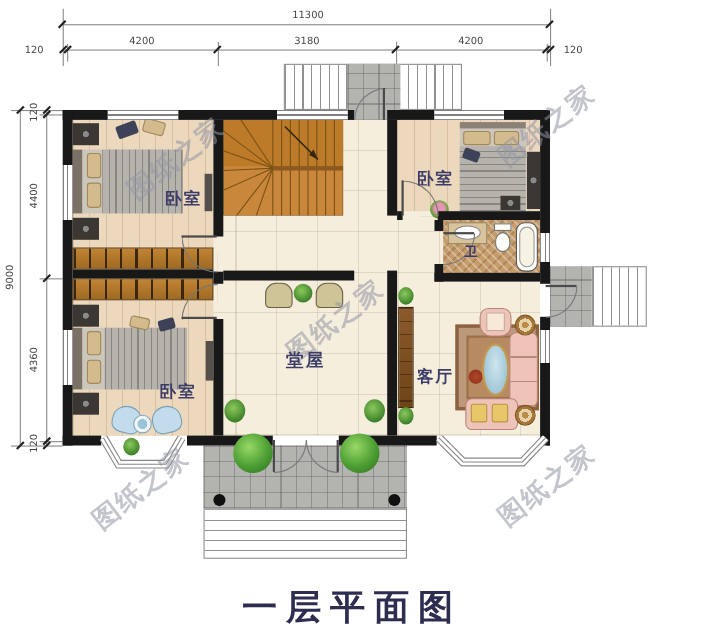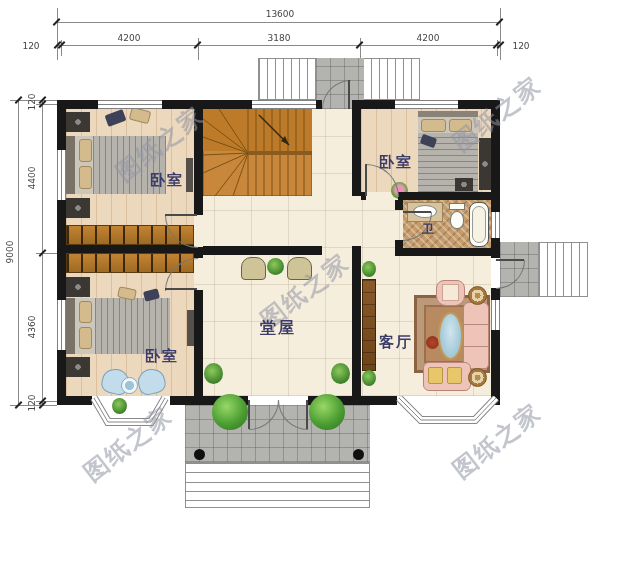--- a/index.html
+++ b/index.html
@@ -55,21 +55,21 @@
   <div class="a hline" style="left:57px;top:22px;width:443px"></div>
   <div class="a hline" style="left:57px;top:45px;width:443px"></div>
   <div class="a tick" style="left:52px;top:21px"></div>
   <div class="a tick" style="left:495px;top:21px"></div>
   <div class="a tick" style="left:53px;top:44px"></div>
   <div class="a tick" style="left:57px;top:44px"></div>
   <div class="a tick" style="left:193px;top:44px"></div>
   <div class="a tick" style="left:355px;top:44px"></div>
   <div class="a tick" style="left:492px;top:44px"></div>
   <div class="a tick" style="left:496px;top:44px"></div>
-  <div class="a dimtxt" style="left:248px;top:8px;width:64px">13600</div>
+  <div class="a dimtxt" style="left:248px;top:8px;width:64px">11300</div>
   <div class="a dimtxt" style="left:99px;top:32px;width:60px">4200</div>
   <div class="a dimtxt" style="left:249px;top:32px;width:60px">3180</div>
   <div class="a dimtxt" style="left:398px;top:32px;width:60px">4200</div>
   <div class="a dimtxt" style="left:14px;top:40px;width:34px">120</div>
   <div class="a dimtxt" style="left:504px;top:40px;width:34px">120</div>
 
   <div class="a vline" style="left:18px;top:100px;height:305px"></div>
   <div class="a vline" style="left:42px;top:100px;height:305px"></div>
   <div class="a hline" style="left:10px;top:100px;width:47px"></div>
   <div class="a hline" style="left:36px;top:104px;width:21px"></div>
@@ -279,14 +279,15 @@
   <div class="a wm" style="left:68px;top:428px;width:120px">图纸之家</div>
   <div class="a wm" style="left:437px;top:425px;width:120px">图纸之家</div>
 
   <div class="a label" style="left:137px;top:171px;width:60px;font-size:15px">卧室</div>
   <div class="a label" style="left:132px;top:347px;width:60px;font-size:15px">卧室</div>
   <div class="a label" style="left:366px;top:153px;width:60px;font-size:15px">卧室</div>
   <div class="a label" style="left:248px;top:318px;width:60px;font-size:16px">堂屋</div>
   <div class="a label" style="left:366px;top:333px;width:60px;font-size:15px">客厅</div>
   <div class="a label" style="left:414px;top:221px;width:30px;font-size:12px">卫</div>
 
+  <div class="a title" style="left:170px;top:531px;width:300px">一层平面图</div>
 
 </div>
 
 </body></html>

